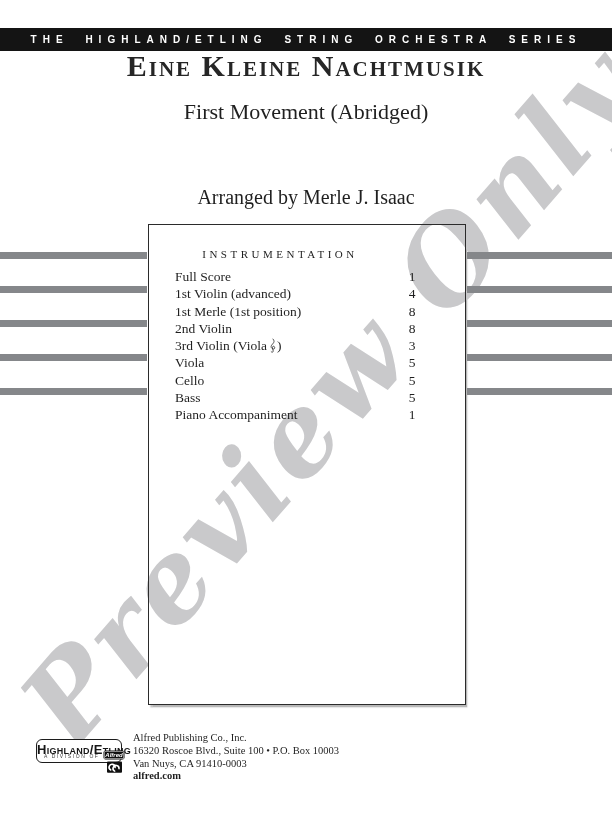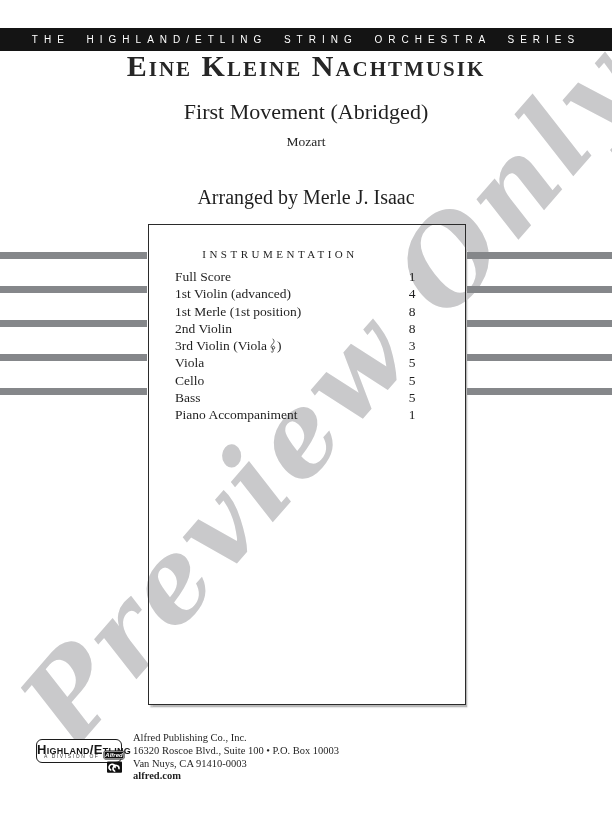--- a/index.html
+++ b/index.html
@@ -43,21 +43,21 @@
   .bar.br{left:467px;width:145px;}
   .box-outline{
     position:absolute;left:148px;top:224px;width:316px;height:479px;
     border:1px solid #2b2b2b;background:transparent;z-index:3;pointer-events:none;
   }
   
   .content{position:absolute;inset:0;z-index:4;}
   .banner{
     position:absolute;left:0;top:28px;width:612px;height:23px;
     background:var(--banner);color:#ffffff;
-    font-family:"Liberation Sans", sans-serif;font-weight:normal;
+    font-family:"Liberation Sans", sans-serif;font-weight:bold;
     font-size:10px;letter-spacing:6px;word-spacing:8px;
     line-height:24px;text-align:center;white-space:nowrap;
   }
   .title{
     position:absolute;left:0;top:51px;width:612px;text-align:center;
     font-variant:small-caps;font-weight:bold;font-size:30px;
     letter-spacing:2px;line-height:1;color:#262626;
   }
   .subtitle{position:absolute;left:0;top:99px;width:612px;text-align:center;font-size:22px;}
   .composer{position:absolute;left:0;top:134px;width:612px;text-align:center;font-size:13.5px;}
@@ -123,21 +123,20 @@
   <div class="bar br" style="top:354px"></div>
   <div class="bar br" style="top:388px"></div>
   <div class="box-outline"></div>
 
   <div class="content">
 
     <div class="banner">THE HIGHLAND/ETLING STRING ORCHESTRA SERIES</div>
 
     <div class="title">Eine Kleine Nachtmusik</div>
     <div class="subtitle">First Movement (Abridged)</div>
-    <div class="composer">Mozart</div>
     <div class="arranger">Arranged by Merle J. Isaac</div>
 
     <div class="instr">
       <div class="instr-heading">INSTRUMENTATION</div>
       <div class="instr-list">
           <div class="irow"><span class="ilabel">Full Score</span><span class="icount">1</span></div>
           <div class="irow"><span class="ilabel">1st Violin (advanced)</span><span class="icount">4</span></div>
           <div class="irow"><span class="ilabel">1st Merle (1st position)</span><span class="icount">8</span></div>
           <div class="irow"><span class="ilabel">2nd Violin</span><span class="icount">8</span></div>
           <div class="irow"><span class="ilabel">3rd Violin (Viola</span><span class="clef"><svg viewBox="0 0 10 18" xmlns="http://www.w3.org/2000/svg">

